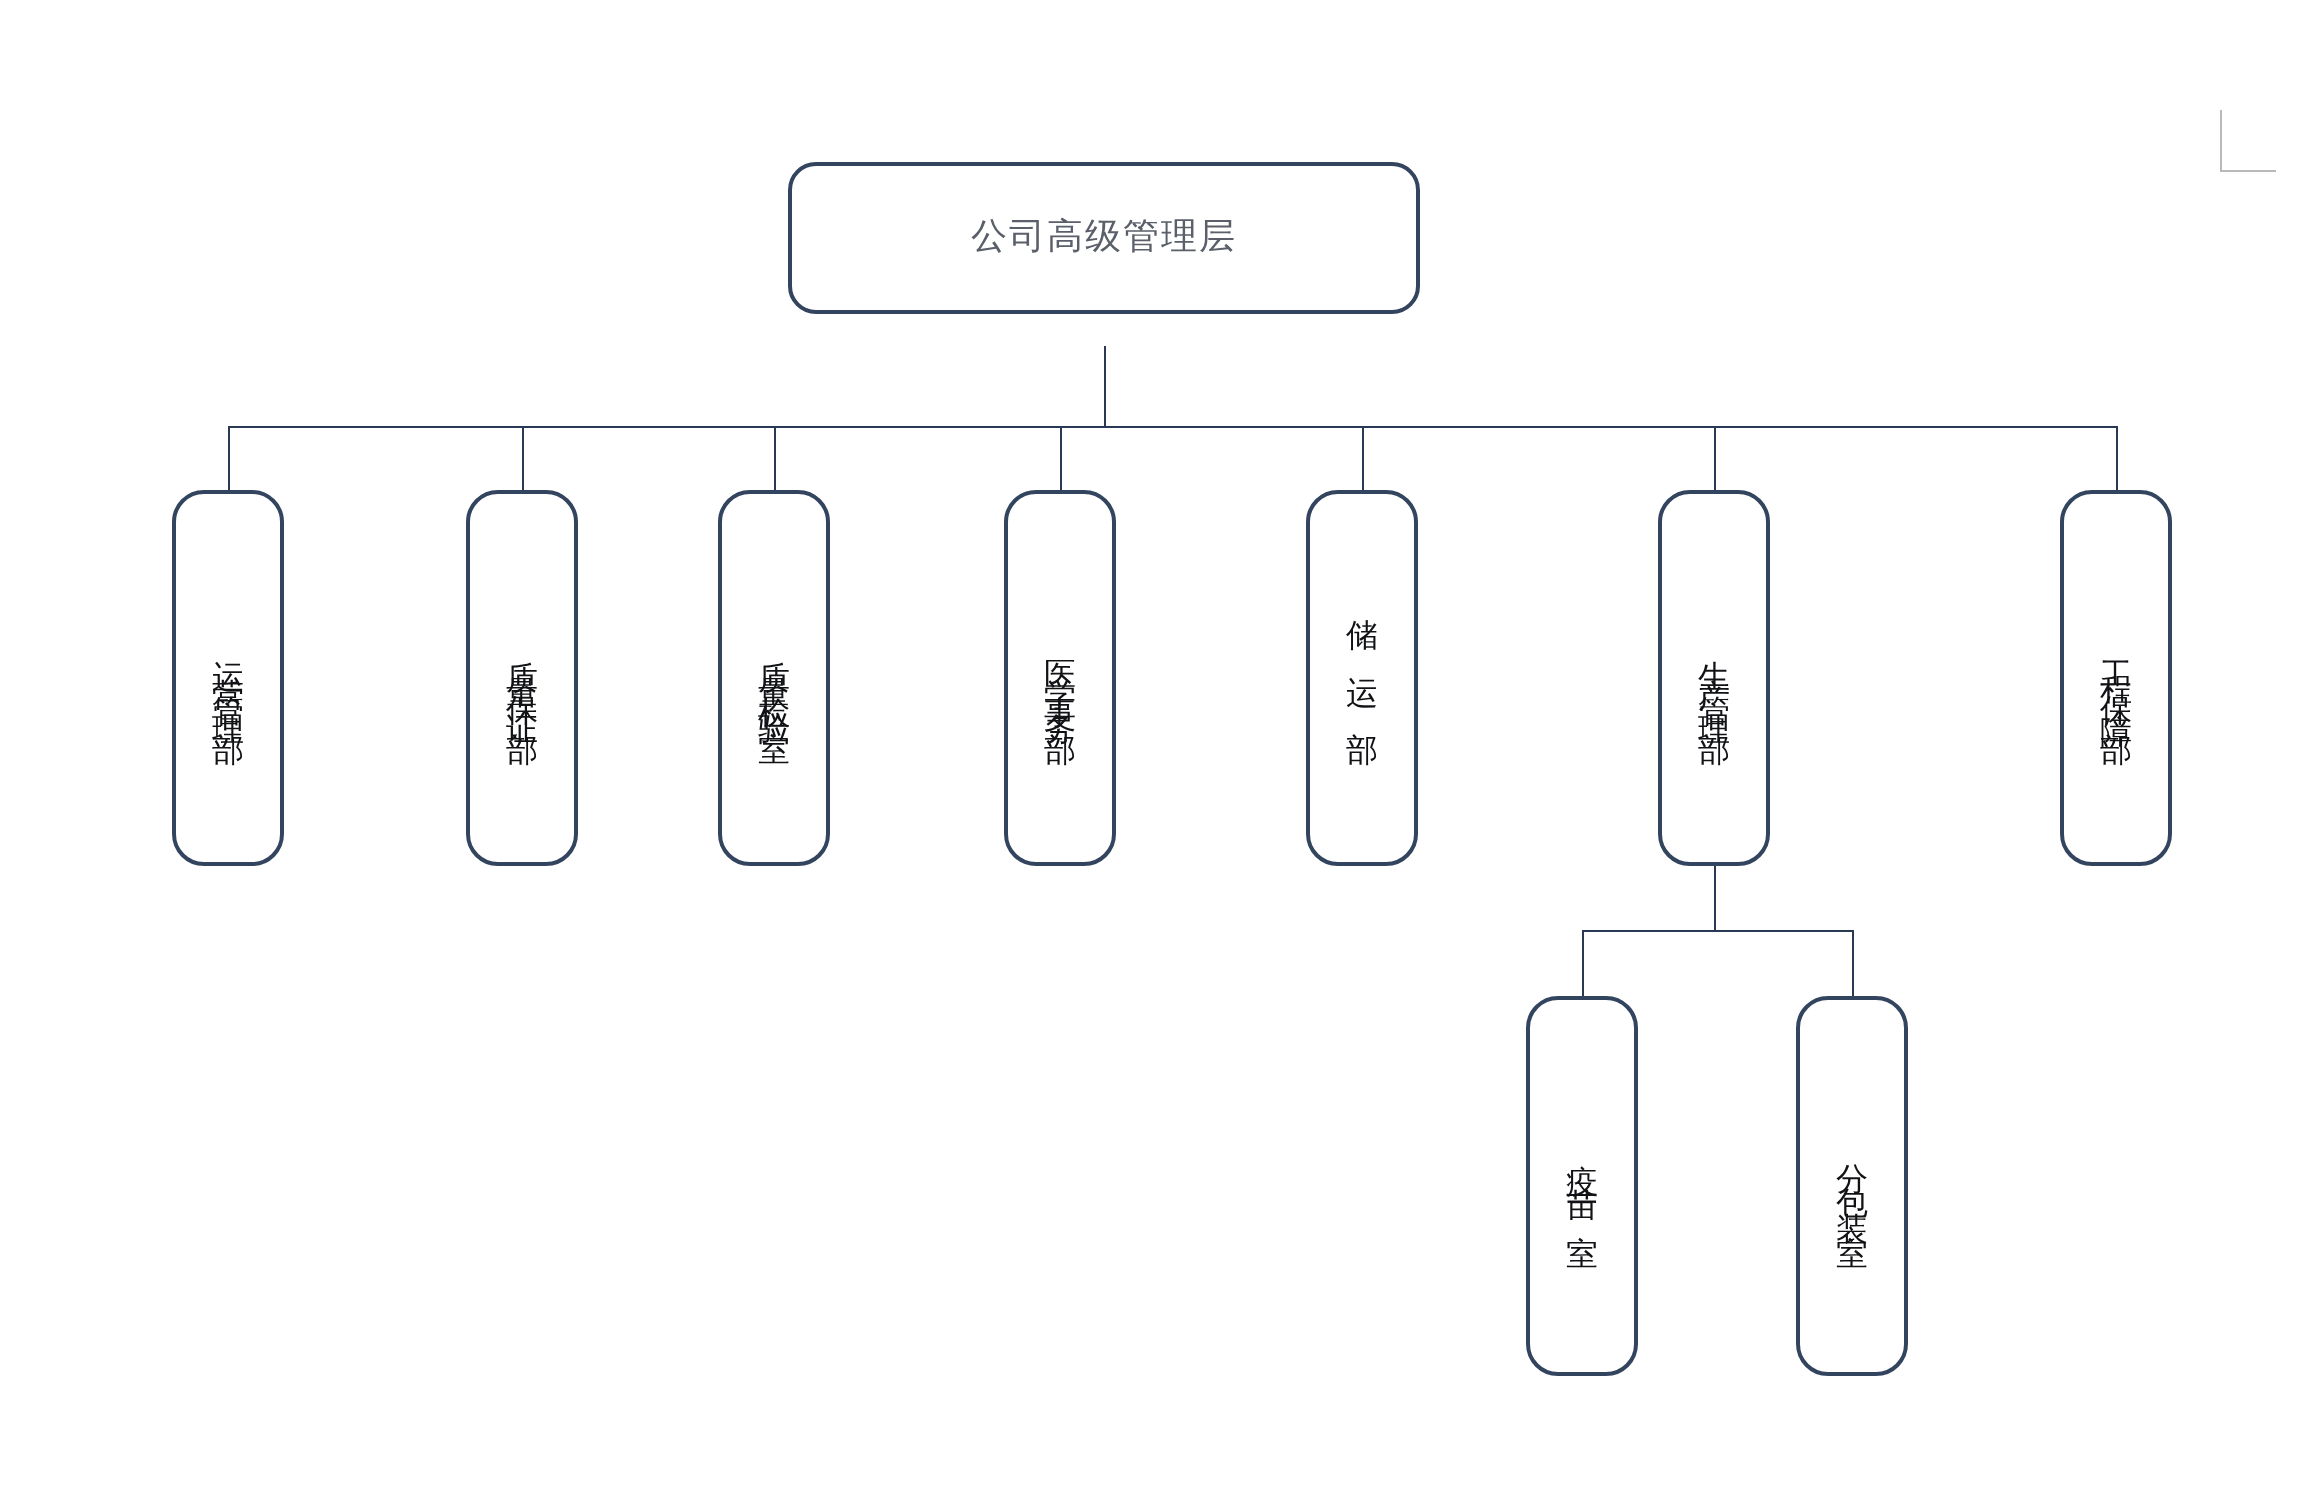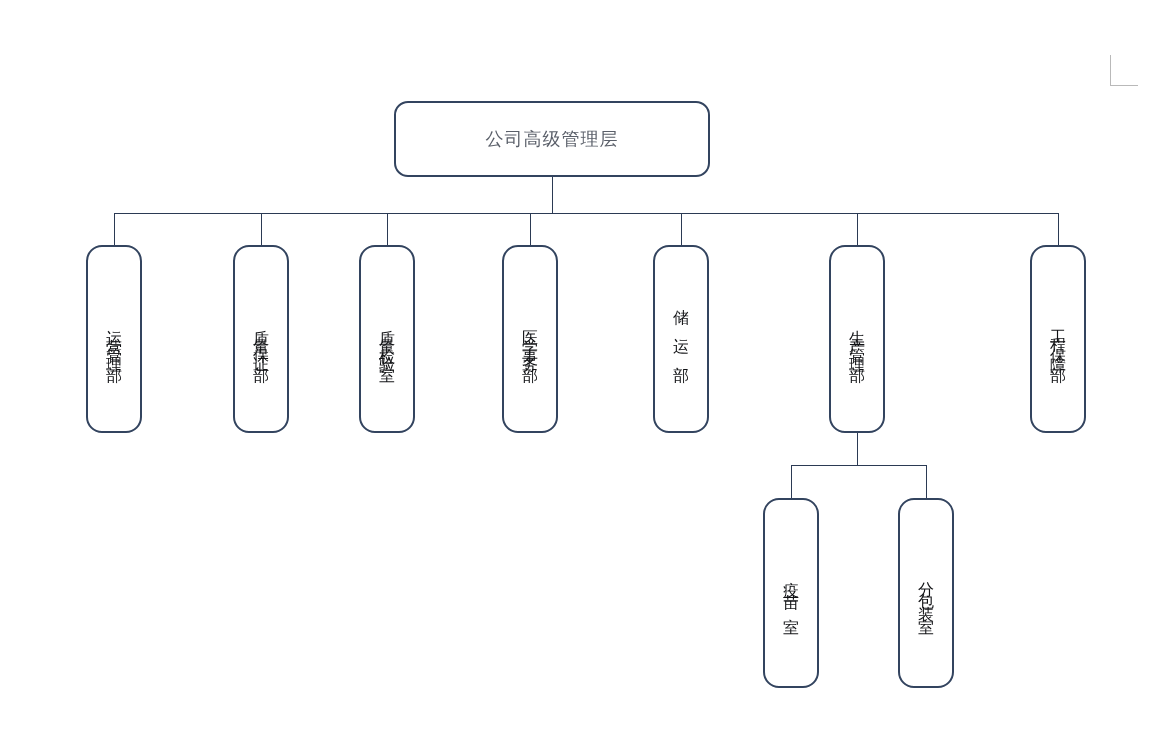--- a/index.html
+++ b/index.html
@@ -120,21 +120,21 @@
       <div class="conn v" style="left: 530px; top: 213px; height: 32px;"></div>
       <div class="conn v" style="left: 681px; top: 213px; height: 32px;"></div>
       <div class="conn v" style="left: 857px; top: 213px; height: 32px;"></div>
       <div class="conn v" style="left: 1058px; top: 213px; height: 32px;"></div>
       <div class="conn v" style="left: 857px; top: 433px; height: 32px;"></div>
       <div class="conn h" style="left: 791px; top: 465px; width: 135px;"></div>
       <div class="conn v" style="left: 791px; top: 465px; height: 33px;"></div>
       <div class="conn v" style="left: 926px; top: 465px; height: 33px;"></div>
     </div>
 
-  <div class="node root" id="root-node" style="left: 394px; top: 101px; width: 316px; height: 76px;">
+  <div class="node root" id="root-node" style="left: 394px; top: 81px; width: 316px; height: 76px;">
     <span class="node-label">公司高级管理层</span>
   </div>
 
   <div id="node-layer">
       <div class="node child" style="left: 86px; top: 245px; width: 56px; height: 188px;">
         <span class="node-label">运营管理部</span>
       </div>
       <div class="node child" style="left: 233px; top: 245px; width: 56px; height: 188px;">
         <span class="node-label">质量保证部</span>
       </div>

